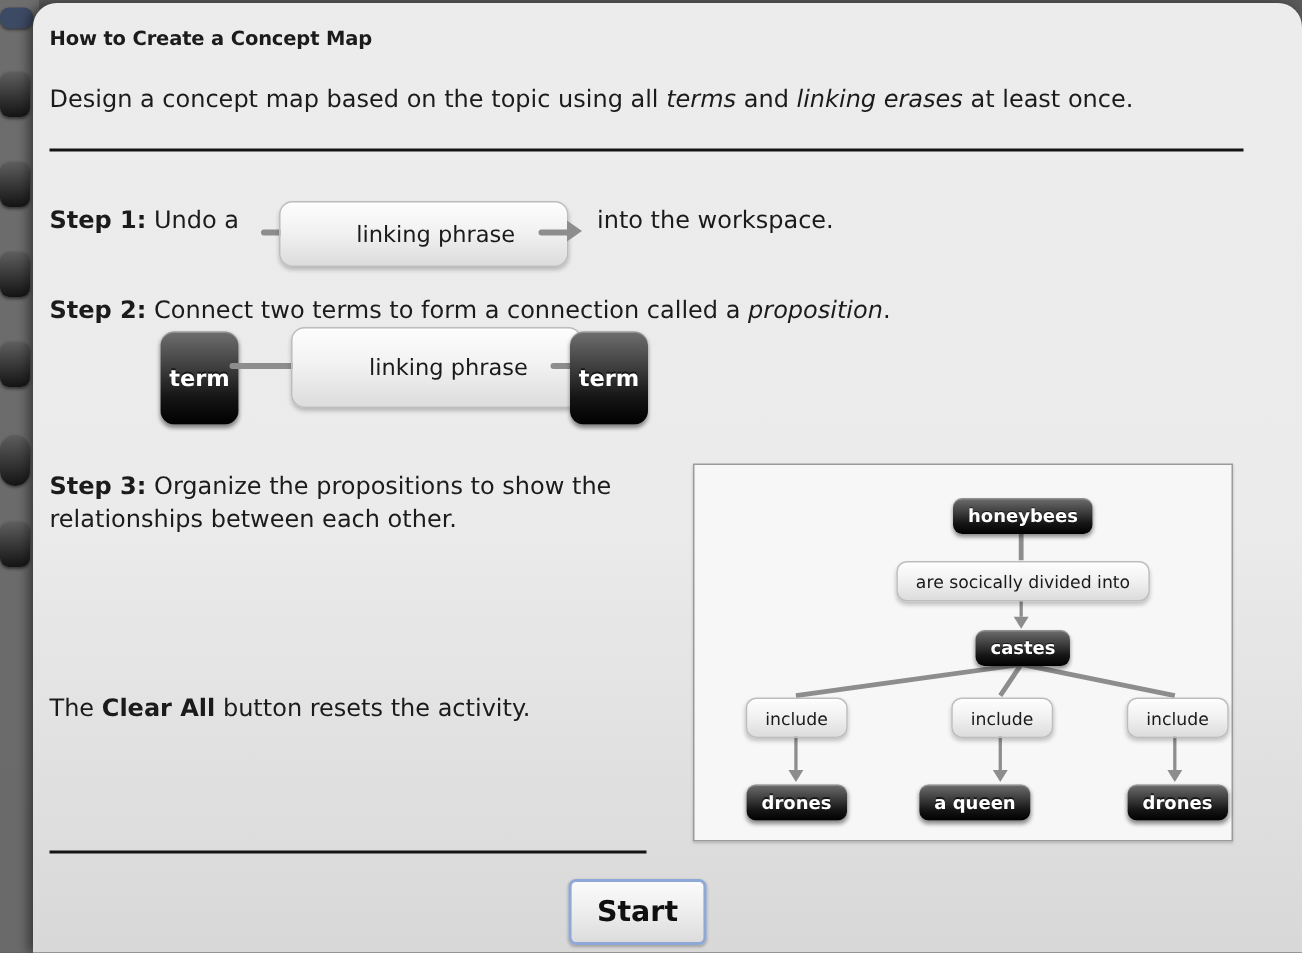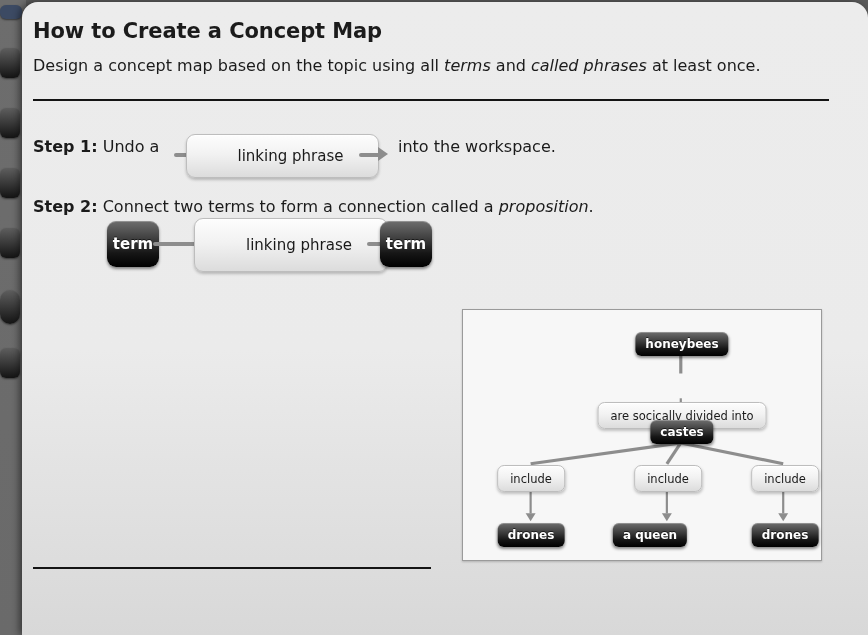--- a/index.html
+++ b/index.html
@@ -28,21 +28,21 @@
   
   #dialog{
     position:absolute;left:22px;top:2px;width:846px;height:633px;
     background:linear-gradient(180deg,#ececec 0%,#ebebeb 55%,#d8d8d8 100%);
     border-top-left-radius:16px;border-top-right-radius:16px;
     box-shadow:-3px 0 7px rgba(0,0,0,.45);
     box-sizing:border-box;
     color:#1b1b1b;
   }
 
-  .title{position:absolute;left:11px;top:17px;font-size:21px;font-weight:bold;
+  .title{position:absolute;left:11px;top:17px;font-size:13px;font-weight:bold;
     letter-spacing:-.1px;}
   .subtitle{position:absolute;left:11px;top:54px;font-size:16px;}
   .subtitle i{font-style:italic;}
 
   .rule{position:absolute;height:0;border-top:2px solid #141414;}
   .rule.top{left:11px;top:97px;width:796px;}
   .rule.bottom{left:11px;top:565px;width:398px;}
 
   .steptext{position:absolute;font-size:16px;line-height:22px;}
   .steptext b{font-weight:bold;}
@@ -73,21 +73,21 @@
   #step1 .lbl{position:absolute;left:0;top:3px;font-size:16px;white-space:nowrap;}
   #step1 .phrase{position:absolute;left:153px;top:0;width:175px;height:42px;font-size:15px;}
   #step1 .c1{left:141px;top:19px;width:18px;}
   #step1 .c2{left:326px;top:19px;width:22px;}
   #step1 .arrow-h{left:345px;top:13px;}
   #step1 .after{position:absolute;left:365px;top:3px;font-size:16px;white-space:nowrap;}
 
   
   #step2lbl{left:11px;top:194px;}
   #step2{position:absolute;left:85px;top:216px;height:52px;}
-  #step2 .term{position:absolute;top:3px;width:52px;height:46px;font-size:15px;}
+  #step2 .term{position:absolute;top:3px;width:52px;height:62px;font-size:15px;}
   #step2 .t1{left:0;}
   #step2 .t2{left:273px;}
   #step2 .phrase{position:absolute;left:87px;top:0;width:176px;height:52px;font-size:15px;}
   #step2 .c1{left:46px;top:24px;width:46px;}
   #step2 .c2{left:260px;top:24px;width:20px;}
   #step2 .arrow-h{left:277px;top:18px;}
 
   #step3{left:11px;top:311px;width:400px;}
   #step4{left:11px;top:374px;width:400px;}
   #notes{left:11px;top:459px;width:400px;}
@@ -124,21 +124,21 @@
   <div class="ghost g4"></div>
   <div class="ghost g5"></div>
   <div class="ghost g6"></div>
   <div class="ghost g7"></div>
 </div>
 
 <div id="dialog">
 
   <div class="title">How to Create a Concept Map</div>
 
-  <div class="subtitle"><span>Design a concept map based on the topic using all </span><i>terms</i><span> and </span><i>called phrases</i><span> at least once.</span></div>
+  <div class="subtitle"><span>Design a concept map based on the topic using all </span><i>terms</i><span> and </span><i>linking erases</i><span> at least once.</span></div>
 
   <div class="rule top"></div>
 
   <div id="step1">
     <div class="lbl"><b>Step 1:</b><span> Undo a </span></div>
     <div class="connector c1"></div>
     <div class="phrase">linking phrase</div>
     <div class="connector c2"></div>
     <div class="arrow-h"></div>
     <div class="after">into the workspace.</div>
@@ -148,23 +148,25 @@
 
   <div id="step2">
     <div class="term t1">term</div>
     <div class="connector c1"></div>
     <div class="phrase">linking phrase</div>
     <div class="connector c2"></div>
     <div class="arrow-h"></div>
     <div class="term t2">term</div>
   </div>
 
+  <div class="steptext" id="step3"><b>Step 3:</b><span> Organize the propositions to show the relationships between each other.</span></div>
 
 
   <div class="steptext" id="notes">
+    <div><span>The </span><b>Clear All</b><span> button resets the activity.</span></div>
   </div>
 
   <div class="rule bottom"></div>
 
   <div id="map">
     <svg id="map-edges" viewBox="0 0 360 252" preserveAspectRatio="none">
         <line x1="219" y1="46" x2="219" y2="64" stroke="#8d8d8d" stroke-width="3.2"></line>
         <line x1="219" y1="89" x2="219" y2="102" stroke="#8d8d8d" stroke-width="2.2"></line>
         <polygon points="219,110 214,102 224,102" fill="#8d8d8d"></polygon>
         <line x1="219" y1="134" x2="68" y2="155" stroke="#8d8d8d" stroke-width="3.2"></line>
@@ -172,24 +174,25 @@
         <line x1="219" y1="134" x2="322" y2="155" stroke="#8d8d8d" stroke-width="3.2"></line>
         <line x1="68" y1="180" x2="68" y2="205" stroke="#8d8d8d" stroke-width="2.2"></line>
         <polygon points="68,213 63,205 73,205" fill="#8d8d8d"></polygon>
         <line x1="205" y1="180" x2="205" y2="205" stroke="#8d8d8d" stroke-width="2.2"></line>
         <polygon points="205,213 200,205 210,205" fill="#8d8d8d"></polygon>
         <line x1="322" y1="180" x2="322" y2="205" stroke="#8d8d8d" stroke-width="2.2"></line>
         <polygon points="322,213 317,205 327,205" fill="#8d8d8d"></polygon>
       </svg>
     <div id="map-nodes">
         <div class="node term" style="left: 219px; top: 22px;">honeybees</div>
-        <div class="node phrase" style="left: 219px; top: 64px; margin-top: 28px;">are socically divided into</div>
+        <div class="node phrase" style="left: 219px; top: 64px;">are socically divided into</div>
         <div class="node term" style="left: 219px; top: 110px;">castes</div>
         <div class="node phrase" style="left: 68px; top: 155px;">include</div>
         <div class="node phrase" style="left: 205px; top: 155px;">include</div>
         <div class="node phrase" style="left: 322px; top: 155px;">include</div>
         <div class="node term" style="left: 68px; top: 213px;">drones</div>
         <div class="node term" style="left: 187px; top: 213px; text-align: center;">a queen</div>
         <div class="node term" style="left: 322px; top: 213px;">drones</div>
       </div>
   </div>
 
+  <div id="start">Start</div>
 </div>
 
 </body></html>

